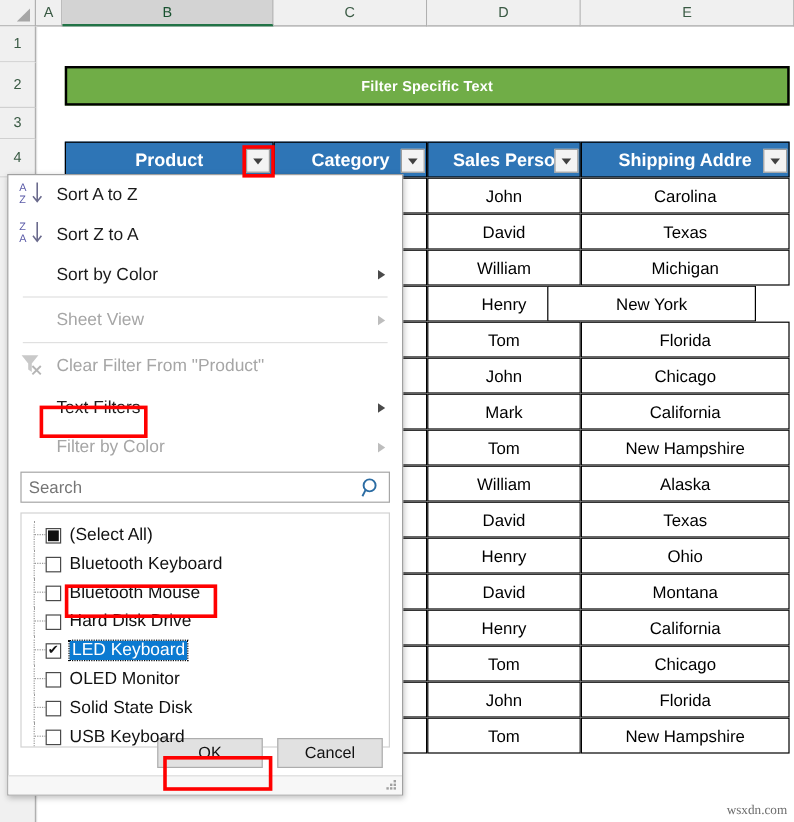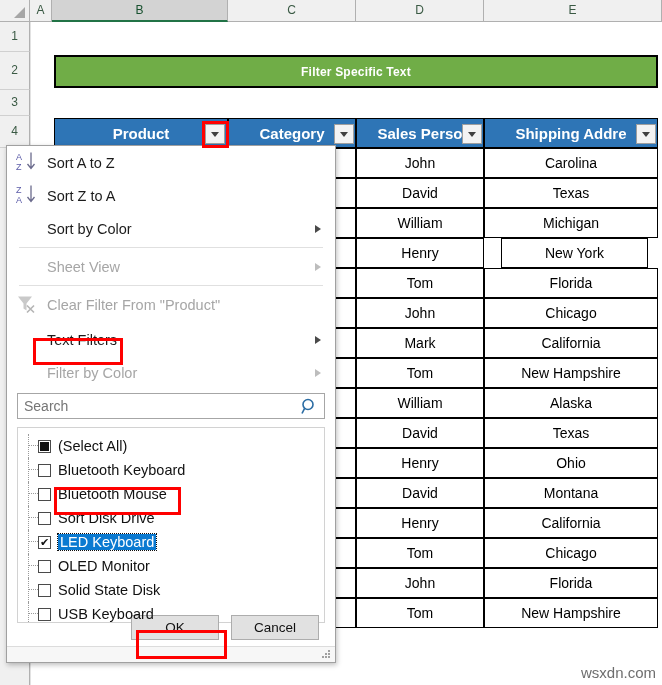--- a/index.html
+++ b/index.html
@@ -162,22 +162,22 @@
     border-top: 1px solid #dcdcdc; background: #f7f7f7;
   }
   .grip { position:absolute; right: 4px; bottom: 3px; width: 9px; height: 9px; }
   .grip i { position:absolute; width:2px; height:2px; background:#a0a0a0; }
 
   
   .redbox { position: absolute; border: 3px solid #ff0000; z-index: 90; }
 
   .watermark {
     position: absolute; right: 6px; bottom: 4px;
-    font-size: 15px; color: #6e6e6e;
-    font-family: Liberation Sans, sans-serif;
+    font-size: 11px; color: #6e6e6e;
+    font-family: Liberation Serif, serif;
   }
 </style>
 </head>
 <body>
 
 <div id="app">
 
   <div class="col-head-row"></div>
   <div class="corner-box">
     <div class="corner-tri"></div>
@@ -225,21 +225,21 @@
       <div class="cell" style="left: 228px; top: 178px; width: 128px; height: 30px;"></div>
       <div class="cell" style="left: 356px; top: 178px; width: 128px; height: 30px;">David</div>
       <div class="cell" style="left: 484px; top: 178px; width: 174px; height: 30px;">Texas</div>
       <div class="cell" style="left: 54px; top: 208px; width: 174px; height: 30px;"></div>
       <div class="cell" style="left: 228px; top: 208px; width: 128px; height: 30px;"></div>
       <div class="cell" style="left: 356px; top: 208px; width: 128px; height: 30px;">William</div>
       <div class="cell" style="left: 484px; top: 208px; width: 174px; height: 30px;">Michigan</div>
       <div class="cell" style="left: 54px; top: 238px; width: 174px; height: 30px;"></div>
       <div class="cell" style="left: 228px; top: 238px; width: 128px; height: 30px;"></div>
       <div class="cell" style="left: 356px; top: 238px; width: 128px; height: 30px;">Henry</div>
-      <div class="cell" style="left: 501px; top: 238px; width: 147px; height: 30px;">New York</div>
+      <div class="cell" style="left: 456px; top: 238px; width: 174px; height: 30px;">New York</div>
       <div class="cell" style="left: 54px; top: 268px; width: 174px; height: 30px;"></div>
       <div class="cell" style="left: 228px; top: 268px; width: 128px; height: 30px;"></div>
       <div class="cell" style="left: 356px; top: 268px; width: 128px; height: 30px;">Tom</div>
       <div class="cell" style="left: 484px; top: 268px; width: 174px; height: 30px;">Florida</div>
       <div class="cell" style="left: 54px; top: 298px; width: 174px; height: 30px;"></div>
       <div class="cell" style="left: 228px; top: 298px; width: 128px; height: 30px;"></div>
       <div class="cell" style="left: 356px; top: 298px; width: 128px; height: 30px;">John</div>
       <div class="cell" style="left: 484px; top: 298px; width: 174px; height: 30px;">Chicago</div>
       <div class="cell" style="left: 54px; top: 328px; width: 174px; height: 30px;"></div>
       <div class="cell" style="left: 228px; top: 328px; width: 128px; height: 30px;"></div>
@@ -364,21 +364,21 @@
             <span class="li-label">Bluetooth Keyboard</span>
           </div>
           <div class="list-item">
             <span class="tree-dots"></span>
             <span class="cbx"></span>
             <span class="li-label">Bluetooth Mouse</span>
           </div>
           <div class="list-item">
             <span class="tree-dots"></span>
             <span class="cbx"></span>
-            <span class="li-label">Sort Disk Drive</span>
+            <span class="li-label">Hard Disk Drive</span>
           </div>
           <div class="list-item selected">
             <span class="tree-dots"></span>
             <span class="cbx checked"></span>
             <span class="li-label">LED Keyboard</span>
           </div>
           <div class="list-item">
             <span class="tree-dots"></span>
             <span class="cbx"></span>
             <span class="li-label">OLED Monitor</span>

